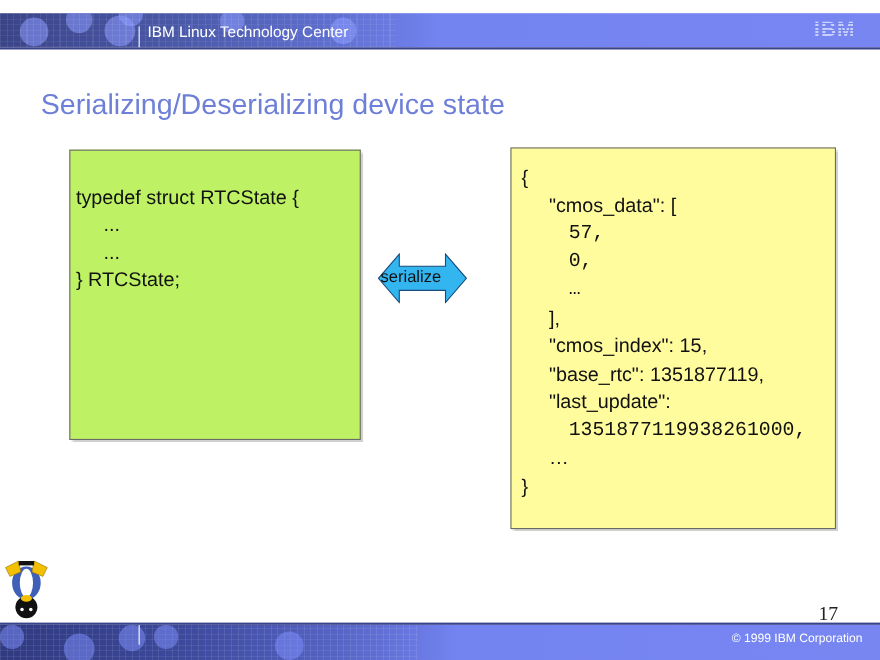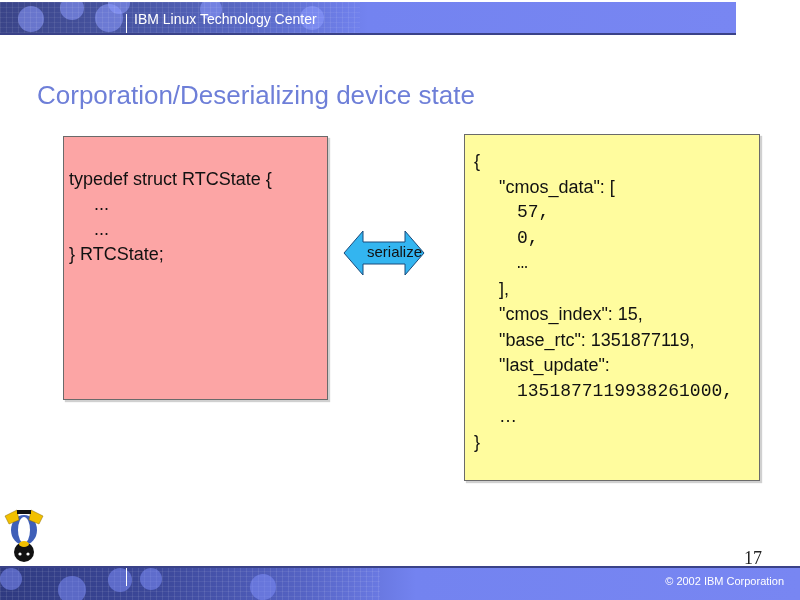--- a/index.html
+++ b/index.html
@@ -3,21 +3,21 @@
   <meta charset="utf-8">
   <style>
     html, body { margin: 0; padding: 0; }
     body {
       width: 800px; height: 600px; position: relative; overflow: hidden;
       background: #ffffff;
       font-family: "Liberation Sans", sans-serif;
     }
     
     .header {
-      position: absolute; left: 0; top: 2px; width: 736px; height: 31px;
+      position: absolute; left: 0; top: 12px; width: 800px; height: 31px;
       background: linear-gradient(90deg, #3a4488 0%, #4a58a8 20%, #5f6fd0 38%, #7383f0 50%, #7886f2 100%);
       border-bottom: 2px solid #3a4288;
       overflow: hidden;
     }
     .header .bubbles { position: absolute; left: 0; top: 0; width: 360px; height: 31px; }
     .header .bubble { position: absolute; border-radius: 50%; background: rgba(140,155,255,0.55); }
     .header .grid {
       position: absolute; left: 0; top: 0; width: 360px; height: 31px;
       background-image: repeating-linear-gradient(90deg, rgba(255,255,255,0.08) 0 1px, transparent 1px 6px),
                         repeating-linear-gradient(0deg, rgba(255,255,255,0.06) 0 1px, transparent 1px 5px);
@@ -40,40 +40,40 @@
       position: absolute; inset: 0;
       background-image: repeating-linear-gradient(0deg, #7886f2 0 1px, transparent 1px 3px);
     }
     
     .slide-title {
       position: absolute; left: 37px; top: 80px; font-size: 26px; color: #6e7fd8;
     }
     
     .struct-box {
       position: absolute; left: 63px; top: 136px; width: 265px; height: 264px;
-      background: #fca5a5; border: 1px solid #6a6a6a; box-sizing: border-box;
+      background: #bef264; border: 1px solid #6a6a6a; box-sizing: border-box;
       box-shadow: 2px 2px 1px #d0d0d0;
     }
     .struct-lines { position: absolute; left: 5px; top: 30px; font-size: 18px; color: #111; line-height: 25px; }
     .struct-lines div { white-space: pre; }
     .ind { padding-left: 25px; }
     
     .json-box {
       position: absolute; left: 464px; top: 134px; width: 296px; height: 347px;
       background: #fffc9e; border: 1px solid #6a6a6a; box-sizing: border-box;
       box-shadow: 2px 2px 1px #d0d0d0;
     }
     .json-lines { position: absolute; left: 9px; top: 14px; font-size: 18px; color: #111; line-height: 25.5px; }
     .json-lines div { white-space: pre; }
     .j1 { padding-left: 25px; }
     .j2 { padding-left: 43px; font-family: Liberation Mono, monospace; }
     
     .arrow { position: absolute; left: 343px; top: 230px; width: 82px; height: 46px; }
     .arrow-label {
-      position: absolute; left: 346px; top: 243px; width: 76px; text-align: right;
+      position: absolute; left: 346px; top: 243px; width: 76px; text-align: left;
       font-size: 15px; color: #111;
     }
     
     .mascot { position: absolute; left: 3px; top: 508px; width: 42px; height: 56px; }
     
     .page-number {
       position: absolute; left: 744px; top: 548px; font-size: 18px; color: #222;
       font-family: "Liberation Serif", serif;
     }
     
@@ -108,21 +108,21 @@
   </div>
   <div class="grid"></div>
   <div class="divider"></div>
   <div class="title">IBM Linux Technology Center</div>
   <div class="ibm-logo">
     <span>IBM</span>
     <div class="stripes"></div>
   </div>
 </div>
 
-<div class="slide-title">Corporation/Deserializing device state</div>
+<div class="slide-title">Serializing/Deserializing device state</div>
 
 <div class="struct-box">
   <div class="struct-lines">
     <div>typedef struct RTCState {</div>
     <div class="ind">...</div>
     <div class="ind">...</div>
     <div>} RTCState;</div>
   </div>
 </div>
 
@@ -163,14 +163,14 @@
 <div class="page-number">17</div>
 
 <div class="footer">
   <div class="grid"></div>
   <div class="bubble" style="left:0px;top:0px;width:22px;height:22px;"></div>
   <div class="bubble" style="left:58px;top:8px;width:28px;height:28px;"></div>
   <div class="bubble" style="left:108px;top:0px;width:24px;height:24px;"></div>
   <div class="bubble" style="left:140px;top:0px;width:22px;height:22px;"></div>
   <div class="bubble" style="left:250px;top:6px;width:26px;height:26px;"></div>
   <div class="divider"></div>
-  <div class="copyright">© 2002 IBM Corporation</div>
+  <div class="copyright">© 1999 IBM Corporation</div>
 </div>
 
 </body></html>

